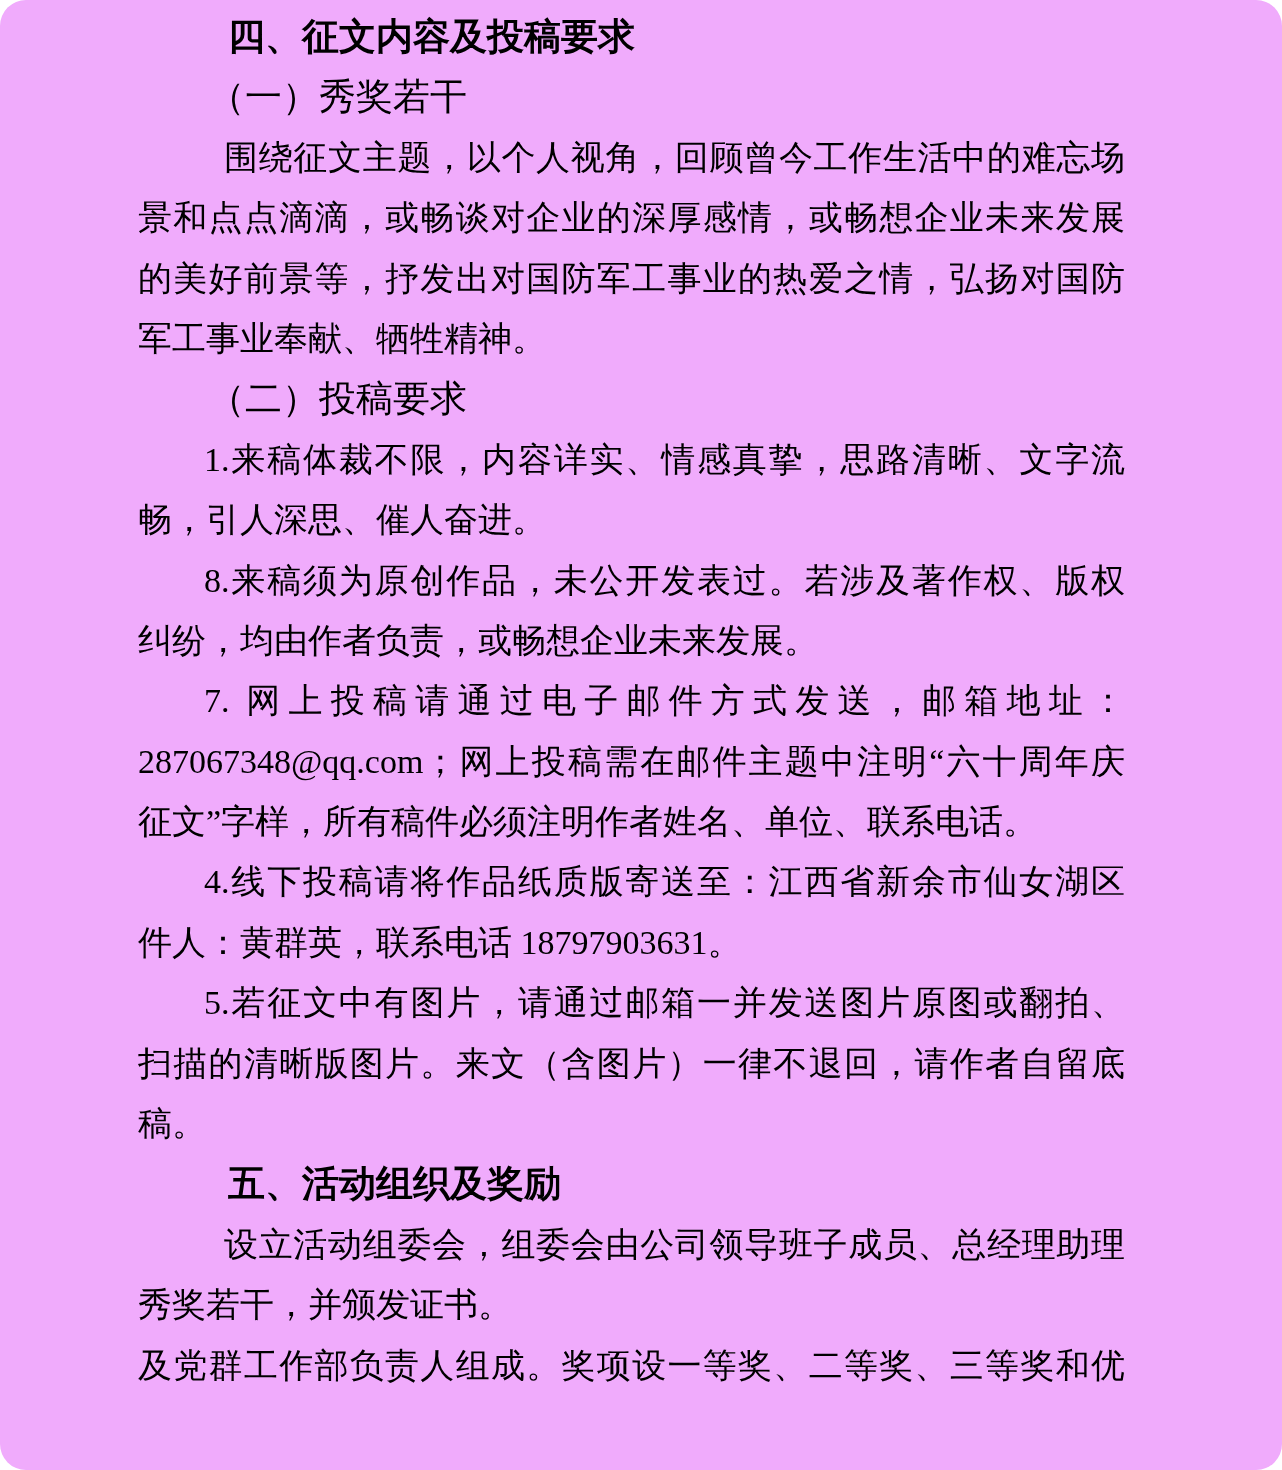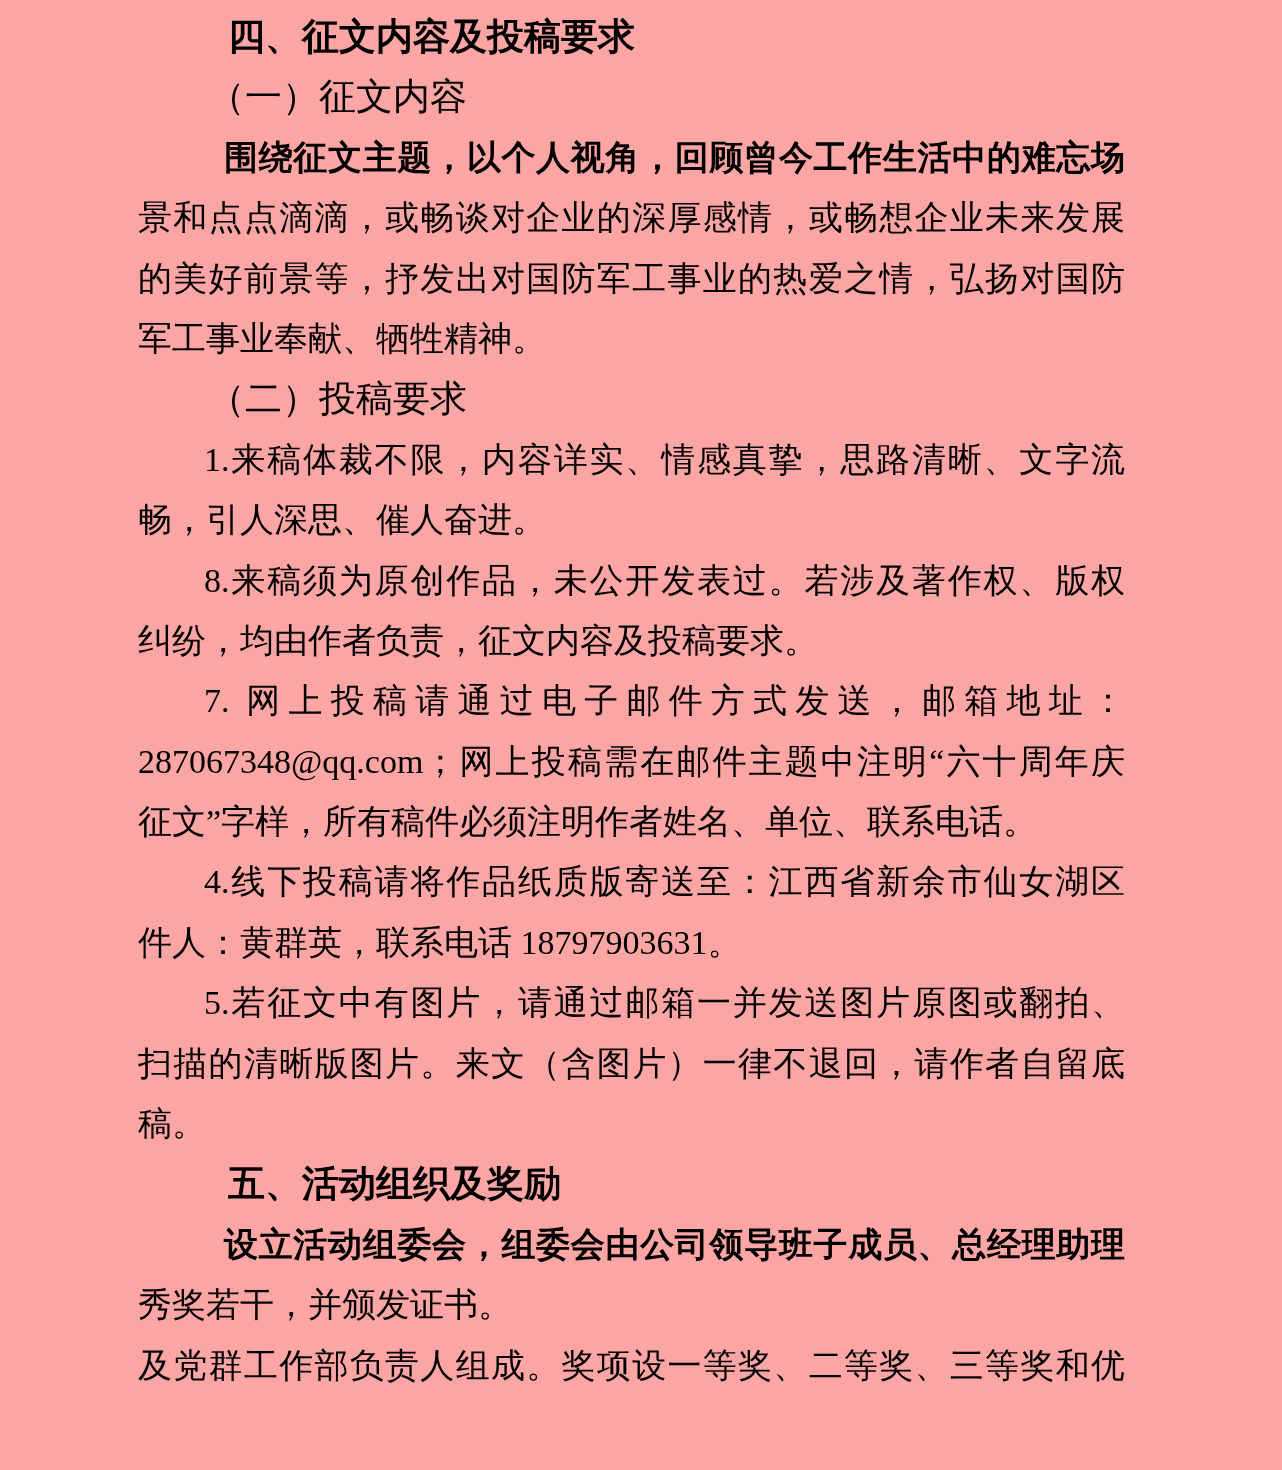--- a/index.html
+++ b/index.html
@@ -4,22 +4,23 @@
 <style>
   html, body {
     margin: 0;
     padding: 0;
     background: #ffffff;
   }
   .page {
     position: relative;
     width: 1282px;
     height: 1470px;
-    background: #fca5a5;
+    background: #f0abfc;
     overflow: hidden;
+    border-radius: 26px;
   }
   .content {
     box-sizing: border-box;
     padding: 7px 157px 0 138px; 
   }
   .line {
     height: 60.4px;
     line-height: 60.4px;
     font-family: "Liberation Serif", serif;
     font-size: 34px;
@@ -38,42 +39,42 @@
     font-weight: 700;
     font-size: 37px;
     text-indent: 90px;
   }
   
   .line.heading-kai {
     font-size: 37px;
     text-indent: 70px;
   }
   
-  .line.para-start { text-indent: 86px; font-weight: bold; }
+  .line.para-start { text-indent: 86px; }
   
   .line.item-start { text-indent: 66px; }
   
   .line.continuation { text-indent: 0; }
 </style>
 </head>
 <body>
 
 <div class="page">
   <div class="content" id="doc-lines">
       <div class="line heading-hei">四、征文内容及投稿要求</div>
-      <div class="line heading-kai">（一）征文内容</div>
+      <div class="line heading-kai">（一）秀奖若干</div>
       <div class="line para-start justify">围绕征文主题，以个人视角，回顾曾今工作生活中的难忘场</div>
       <div class="line continuation justify">景和点点滴滴，或畅谈对企业的深厚感情，或畅想企业未来发展</div>
       <div class="line continuation justify">的美好前景等，抒发出对国防军工事业的热爱之情，弘扬对国防</div>
       <div class="line continuation">军工事业奉献、牺牲精神。</div>
       <div class="line heading-kai">（二）投稿要求</div>
       <div class="line item-start justify">1.来稿体裁不限，内容详实、情感真挚，思路清晰、文字流</div>
       <div class="line continuation">畅，引人深思、催人奋进。</div>
       <div class="line item-start justify">8.来稿须为原创作品，未公开发表过。若涉及著作权、版权</div>
-      <div class="line continuation">纠纷，均由作者负责，征文内容及投稿要求。</div>
+      <div class="line continuation">纠纷，均由作者负责，或畅想企业未来发展。</div>
       <div class="line item-start justify">7. 网上投稿请通过电子邮件方式发送，邮箱地址：</div>
       <div class="line continuation justify">287067348@qq.com；网上投稿需在邮件主题中注明“六十周年庆</div>
       <div class="line continuation">征文”字样，所有稿件必须注明作者姓名、单位、联系电话。</div>
       <div class="line item-start justify">4.线下投稿请将作品纸质版寄送至：江西省新余市仙女湖区</div>
       <div class="line continuation">件人：黄群英，联系电话 18797903631。</div>
       <div class="line item-start justify">5.若征文中有图片，请通过邮箱一并发送图片原图或翻拍、</div>
       <div class="line continuation justify">扫描的清晰版图片。来文（含图片）一律不退回，请作者自留底</div>
       <div class="line continuation">稿。</div>
       <div class="line heading-hei">五、活动组织及奖励</div>
       <div class="line para-start justify">设立活动组委会，组委会由公司领导班子成员、总经理助理</div>

